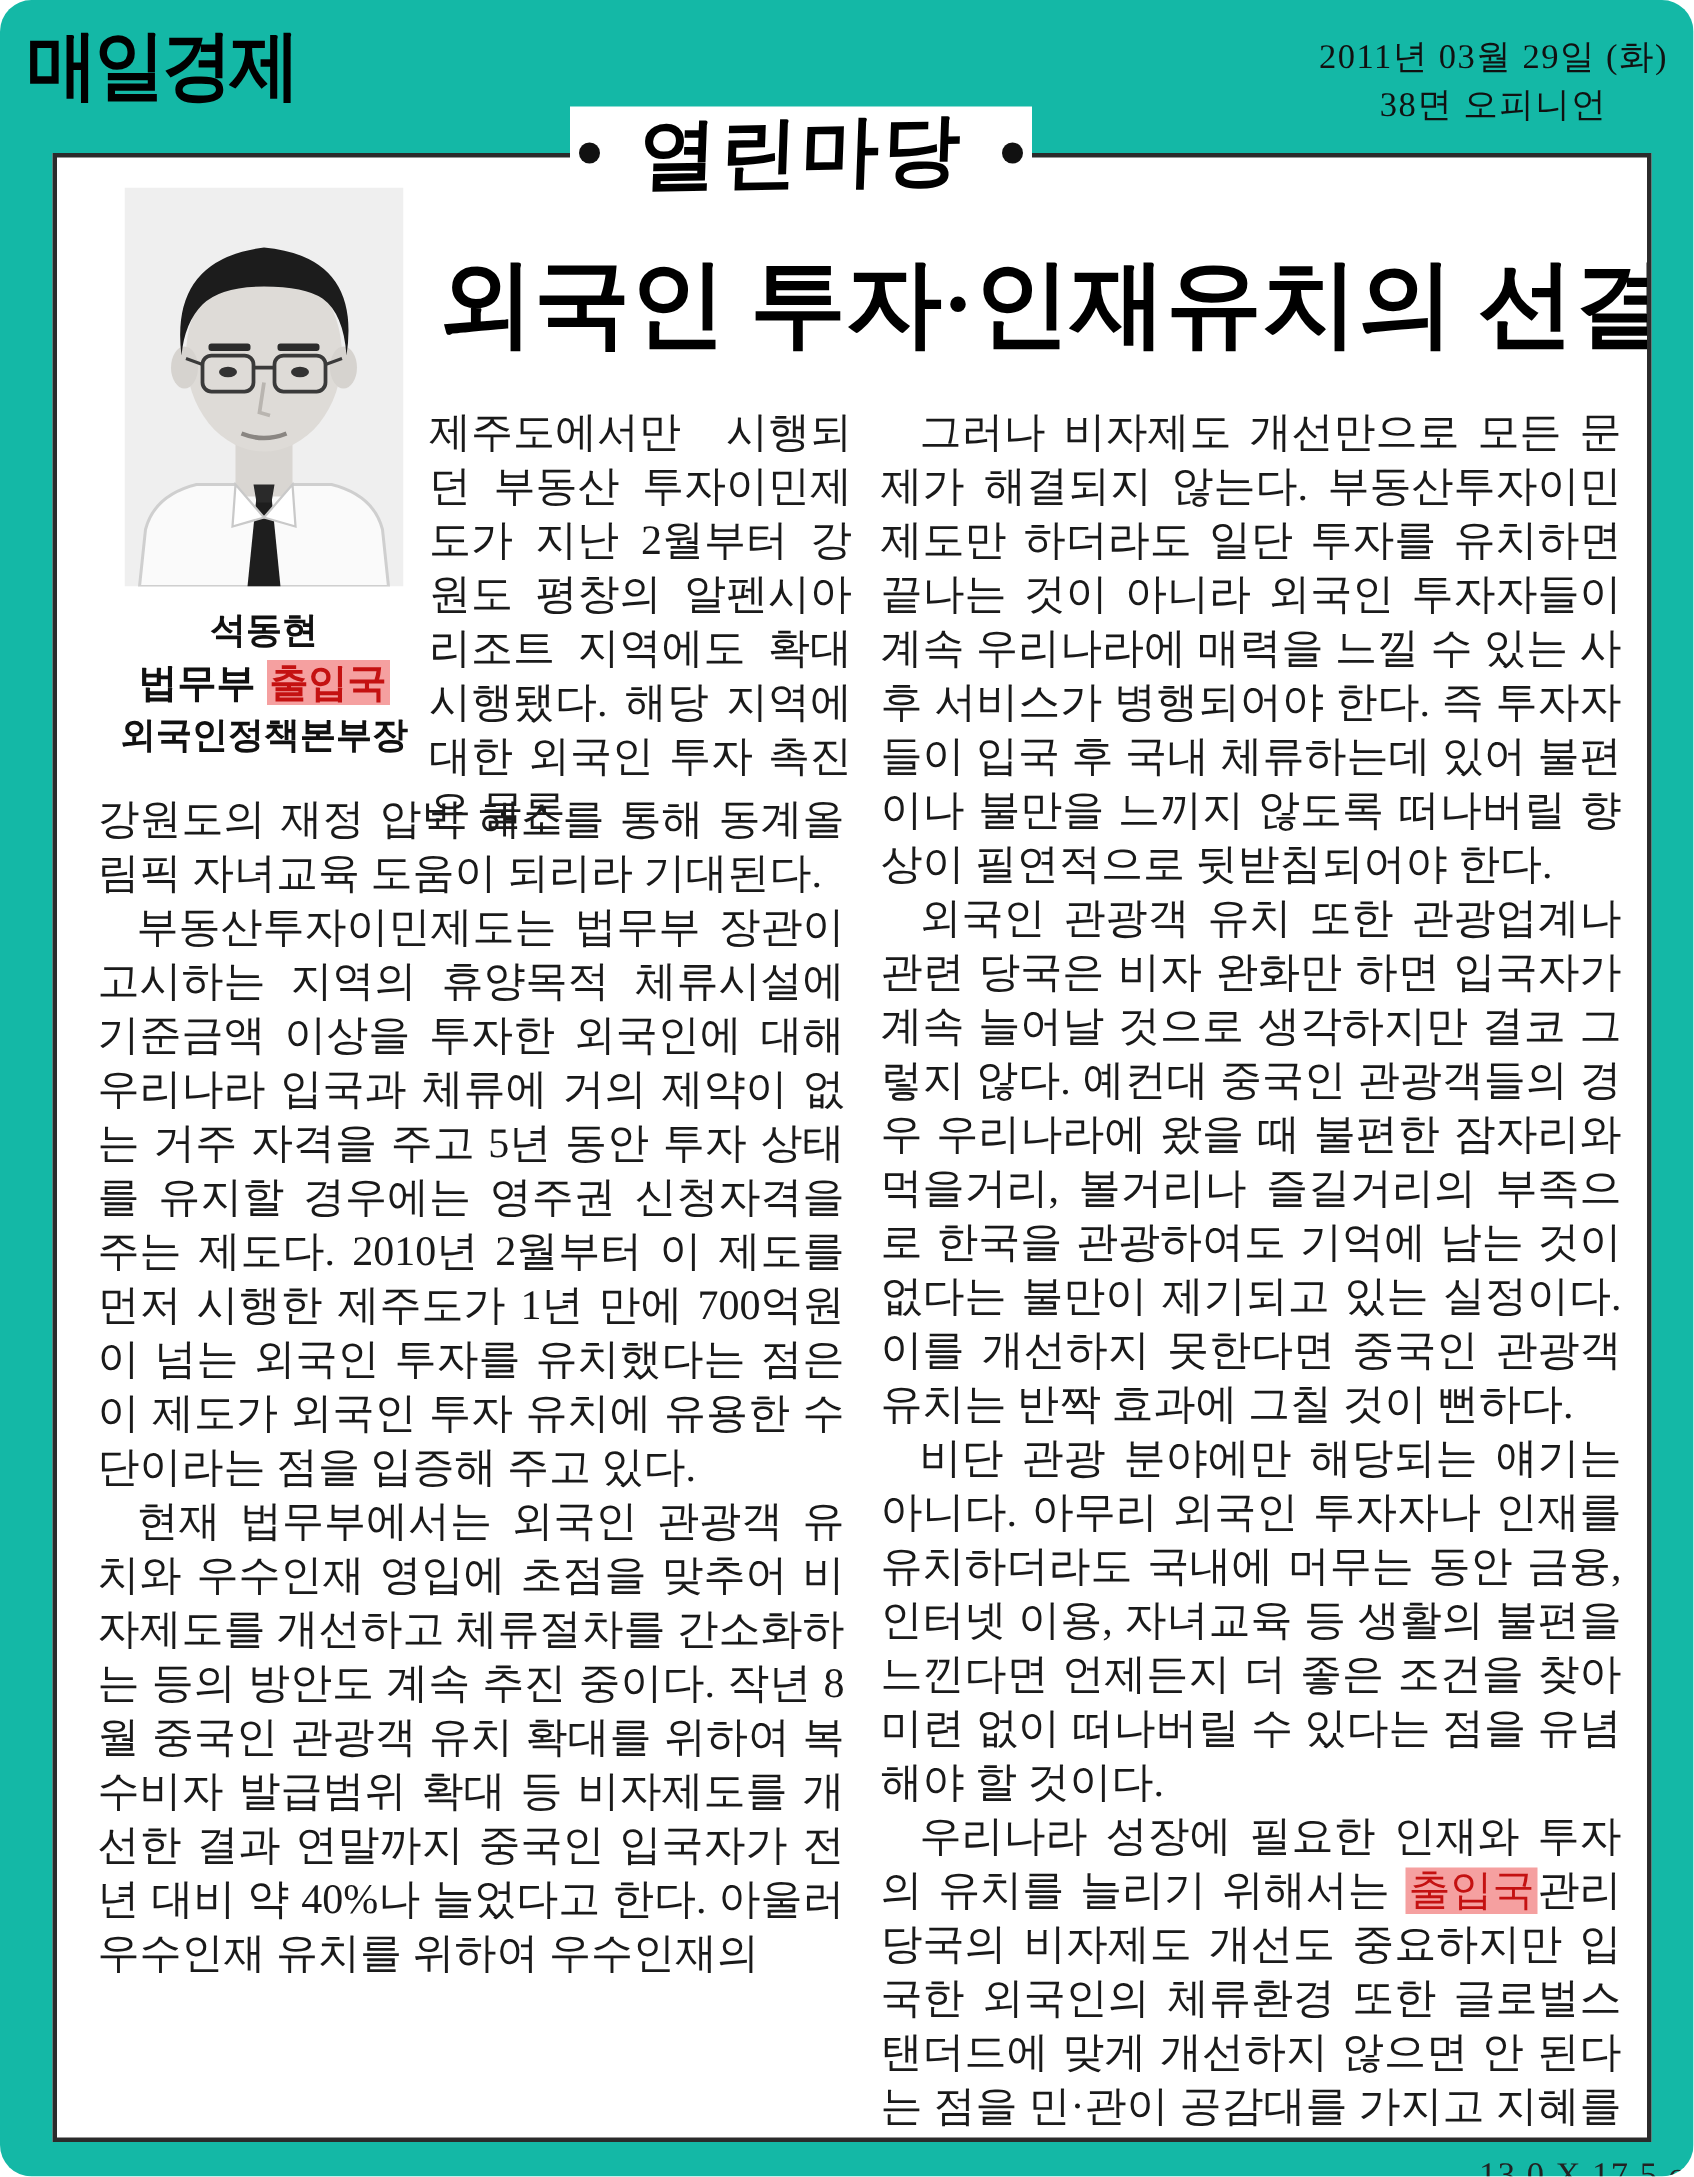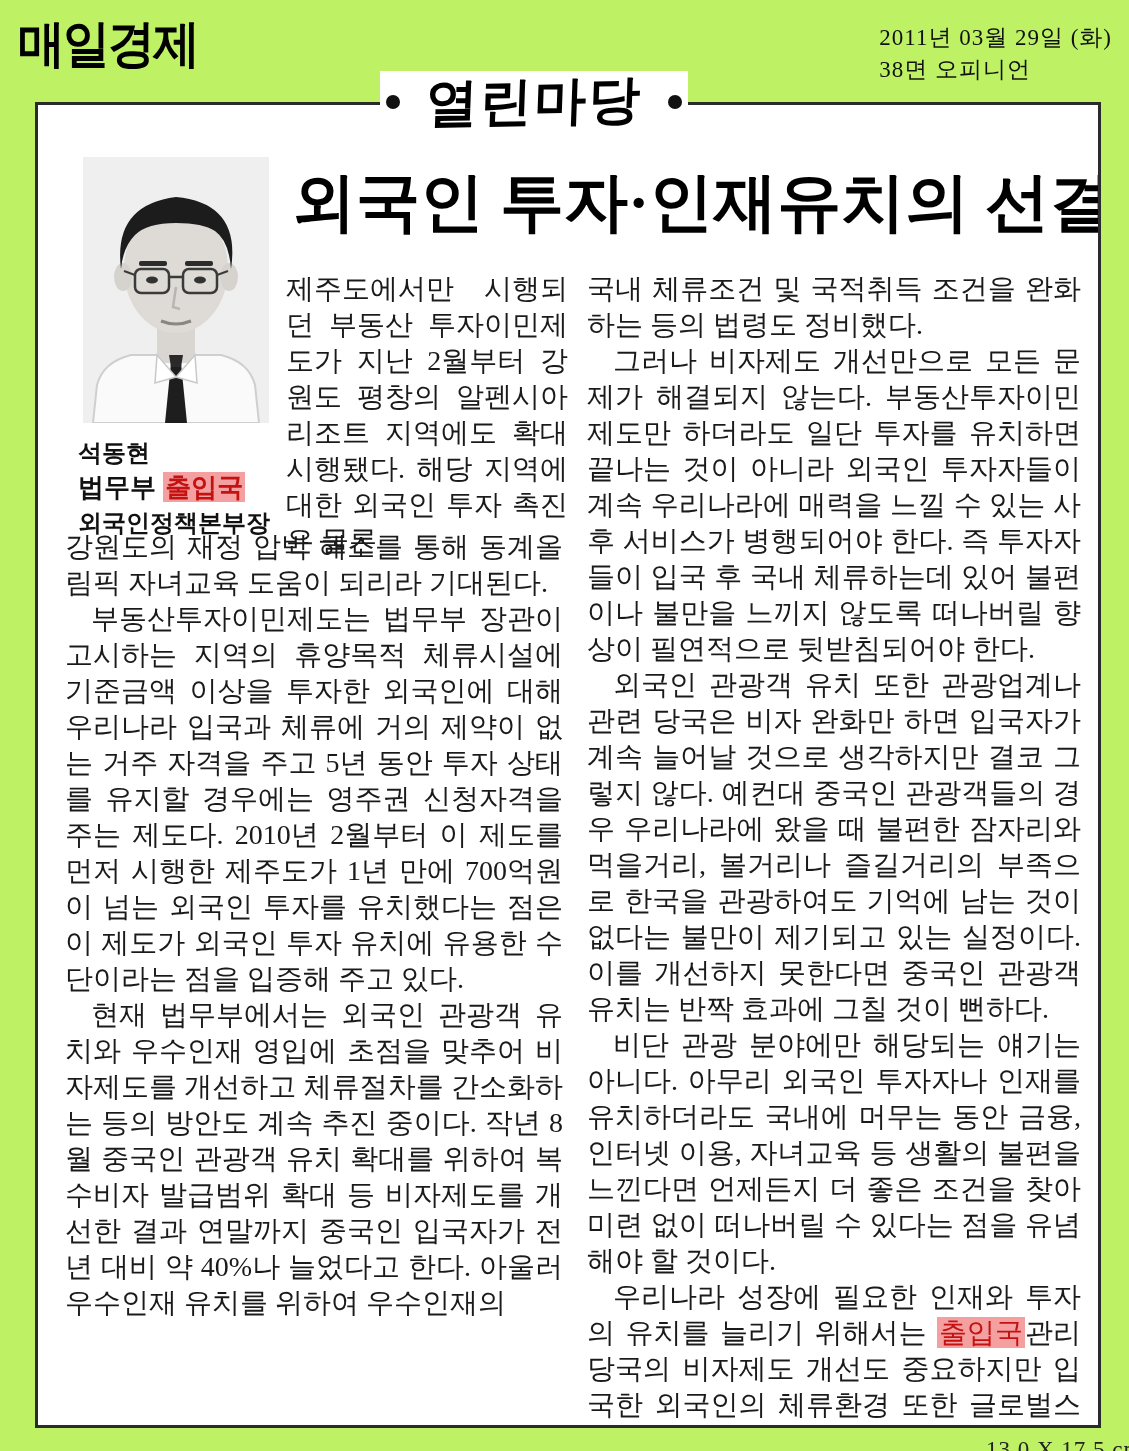--- a/index.html
+++ b/index.html
@@ -1,42 +1,43 @@
 <!DOCTYPE html>
 <html><head>
 <meta charset="utf-8">
 <style>
   * { margin: 0; padding: 0; box-sizing: border-box; }
   html, body { background: #fff; }
   .page {
     position: relative;
     width: 1129px;
     height: 1451px;
-    background: #bef264;
+    background: #14b8a6;
     overflow: hidden;
     font-family: "Liberation Serif", "DejaVu Serif", serif;
     color: #1a1a1a;
+    border-radius: 21px;
   }
 
   
   .logo {
     position: absolute;
     left: 18px; top: 10px;
     font-family: "Liberation Sans", "DejaVu Sans", sans-serif;
     font-weight: 900;
     font-size: 47px;
     letter-spacing: -2px;
     color: #000;
     transform: scaleY(1.08);
     transform-origin: top left;
   }
   .dateblock {
     position: absolute;
     right: 17px; top: 22px;
-    text-align: left;
+    text-align: center;
     font-size: 23px;
     line-height: 32px;
     letter-spacing: 1px;
     color: #111;
   }
 
   
   .article-box {
     position: absolute;
     left: 35px; top: 102px;
@@ -69,23 +70,23 @@
   .dot {
     width: 14px; height: 14px;
     border-radius: 50%;
     background: #111;
     flex: 0 0 auto;
   }
 
   
   .photo-block {
     position: absolute;
-    left: 40px; top: 52px;
+    left: 40px; top: 20px;
     width: 196px;
-    text-align: left;
+    text-align: center;
   }
   .photo-block svg { display: block; margin: 0 auto; }
   .caption {
     margin-top: 12px;
     font-family: "Liberation Sans", "DejaVu Sans", sans-serif;
     font-weight: 700;
     font-size: 24px;
     line-height: 35px;
     color: #111;
     white-space: nowrap;
@@ -211,21 +212,20 @@
       <p class="cont">제주도에서만 시행되던 부동산 투자이민제도가 지난 2월부터 강원도 평창의 알펜시아 리조트 지역에도 확대 시행됐다. 해당 지역에 대한 외국인 투자 촉진은 물론</p>
     </div>
 
     <div class="col1-wide bodytext">
       <p class="cont">강원도의 재정 압박 해소를 통해 동계올림픽 자녀교육 도움이 되리라 기대된다.</p>
       <p>부동산투자이민제도는 법무부 장관이 고시하는 지역의 휴양목적 체류시설에 기준금액 이상을 투자한 외국인에 대해 우리나라 입국과 체류에 거의 제약이 없는 거주 자격을 주고 5년 동안 투자 상태를 유지할 경우에는 영주권 신청자격을 주는 제도다. 2010년 2월부터 이 제도를 먼저 시행한 제주도가 1년 만에 700억원이 넘는 외국인 투자를 유치했다는 점은 이 제도가 외국인 투자 유치에 유용한 수단이라는 점을 입증해 주고 있다.</p>
       <p>현재 법무부에서는 외국인 관광객 유치와 우수인재 영입에 초점을 맞추어 비자제도를 개선하고 체류절차를 간소화하는 등의 방안도 계속 추진 중이다. 작년 8월 중국인 관광객 유치 확대를 위하여 복수비자 발급범위 확대 등 비자제도를 개선한 결과 연말까지 중국인 입국자가 전년 대비 약 40%나 늘었다고 한다. 아울러 우수인재 유치를 위하여 우수인재의</p>
     </div>
 
     <div class="col2 bodytext">
-      <p class="cont">국내 체류조건 및 국적취득 조건을 완화하는 등의 법령도 정비했다.</p>
       <p>그러나 비자제도 개선만으로 모든 문제가 해결되지 않는다. 부동산투자이민제도만 하더라도 일단 투자를 유치하면 끝나는 것이 아니라 외국인 투자자들이 계속 우리나라에 매력을 느낄 수 있는 사후 서비스가 병행되어야 한다. 즉 투자자들이 입국 후 국내 체류하는데 있어 불편이나 불만을 느끼지 않도록 떠나버릴 향상이 필연적으로 뒷받침되어야 한다.</p>
       <p>외국인 관광객 유치 또한 관광업계나 관련 당국은 비자 완화만 하면 입국자가 계속 늘어날 것으로 생각하지만 결코 그렇지 않다. 예컨대 중국인 관광객들의 경우 우리나라에 왔을 때 불편한 잠자리와 먹을거리, 볼거리나 즐길거리의 부족으로 한국을 관광하여도 기억에 남는 것이 없다는 불만이 제기되고 있는 실정이다. 이를 개선하지 못한다면 중국인 관광객 유치는 반짝 효과에 그칠 것이 뻔하다.</p>
       <p>비단 관광 분야에만 해당되는 얘기는 아니다. 아무리 외국인 투자자나 인재를 유치하더라도 국내에 머무는 동안 금융, 인터넷 이용, 자녀교육 등 생활의 불편을 느낀다면 언제든지 더 좋은 조건을 찾아 미련 없이 떠나버릴 수 있다는 점을 유념해야 할 것이다.</p>
       <p><span>우리나라 성장에 필요한 인재와 투자의 유치를 늘리기 위해서는 </span><span class="hl">출입국</span><span>관리 당국의 비자제도 개선도 중요하지만 입국한 외국인의 체류환경 또한 글로벌스탠더드에 맞게 개선하지 않으면 안 된다는 점을 민·관이 공감대를 가지고 지혜를 짜내도록 합심 노력해야 한다.</span></p>
     </div>
 
   </div>
 
   <div class="section-header">
     <span class="dot"></span>

